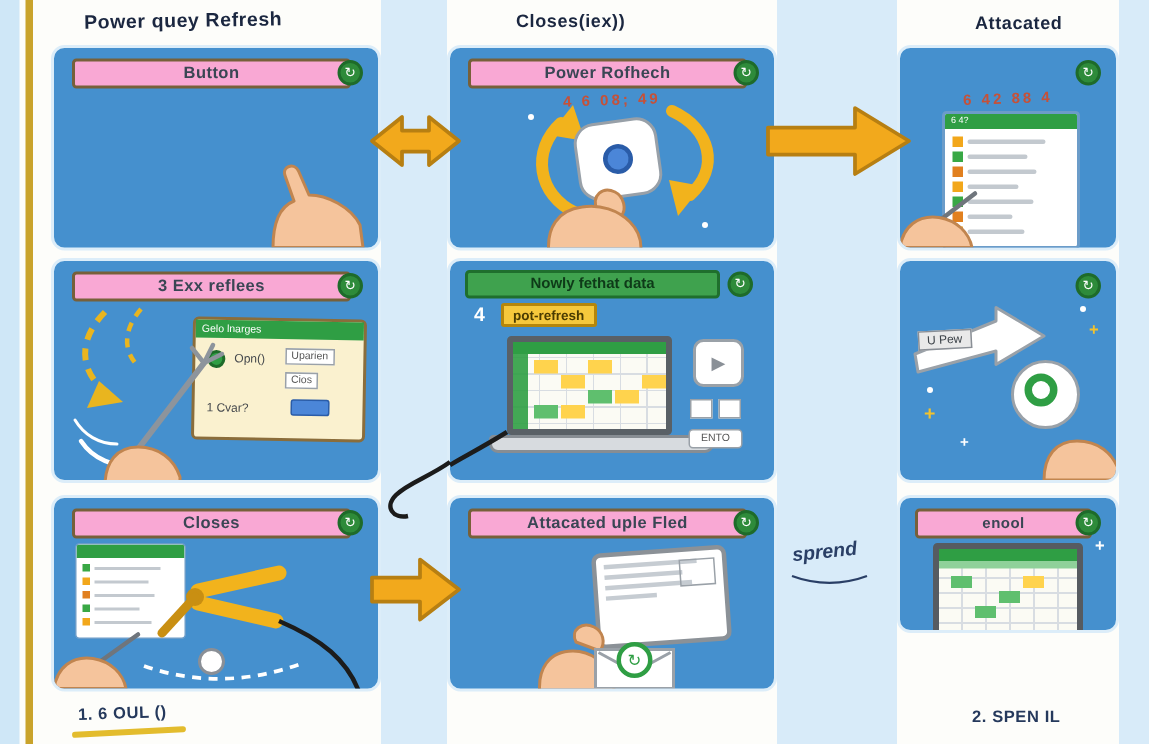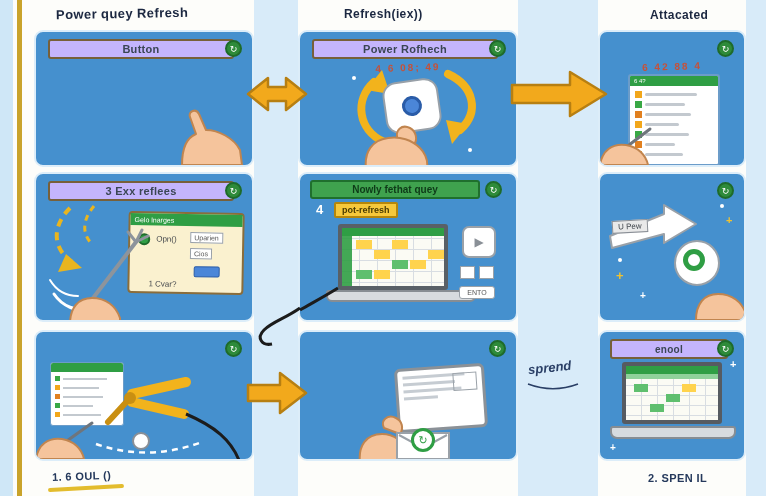--- a/index.html
+++ b/index.html
@@ -11,21 +11,21 @@
   }
   .stripe { position: absolute; top: 0; bottom: 0; }
   .toplabel { position: absolute; font-weight: 700; color: #1b2740; letter-spacing: .4px; }
   .caption { position: absolute; font-weight: 700; color: #25395c; font-size: 11px; letter-spacing: .4px; }
   .panel {
     position: absolute; background: #4590ce;
     border: 2px solid #dcedf9; border-radius: 9px; overflow: hidden;
   }
   .ph {
     position: absolute; left: 12px; right: 18px; top: 7px; height: 20px;
-    background: #c4b5fd; border: 2px solid #77603a; border-radius: 3px;
+    background: #f9a8d4; border: 2px solid #77603a; border-radius: 3px;
     display: flex; align-items: center; justify-content: center;
     font-weight: 700; font-size: 11px; color: #3a4654; letter-spacing: .3px;
   }
   .narrow .ph { font-size: 10px; left: 10px; right: 16px; }
   .pb {
     position: absolute; top: 8px; right: 10px; width: 17px; height: 17px;
     border-radius: 50%; background: #2e8b3a; border: 2px solid #1e6b2a;
     color: #fff; font-size: 9px; display: flex; align-items: center; justify-content: center;
     z-index: 5;
   }
@@ -50,21 +50,21 @@
 
 <div class="stage">
 
   <div class="stripe" style="left:0;width:13px;background:#cfe7f7;"></div>
   <div class="stripe" style="left:17px;width:5px;background:#c9a32b;"></div>
   <div class="stripe" style="left:254px;width:44px;background:#d8ebf9;"></div>
   <div class="stripe" style="left:518px;width:80px;background:#d8ebf9;"></div>
   <div class="stripe" style="left:746px;width:20px;background:#d8ebf9;"></div>
 
   <div class="toplabel" style="left:56px;top:6px;font-size:13px;transform:rotate(-1deg);">Power quey Refresh</div>
-  <div class="toplabel" style="left:344px;top:7px;font-size:12px;">Refresh(iex))</div>
+  <div class="toplabel" style="left:344px;top:7px;font-size:12px;">Closes(iex))</div>
   <div class="toplabel" style="left:650px;top:8px;font-size:12px;">Attacated</div>
 
   <div class="panel" style="left:34px;top:30px;width:220px;height:137px;">
     <div class="ph">Button</div>
     <div class="pb">↻</div>
     <svg class="layer" style="right:0;left:auto;bottom:0;top:auto;" width="110" height="60" viewBox="0 0 110 60">
       <path class="hand" d="M40,60 C40,44 44,33 54,29 L48,12 C46,6 54,3 57,9 L64,25 C76,25 92,33 98,45 L100,60 Z"></path>
     </svg>
   </div>
 
@@ -144,35 +144,35 @@
       <path d="M14,106 C20,116 30,122 42,122" stroke="#ffffff" stroke-width="2" fill="none" stroke-linecap="round"></path>
     </svg>
     <div style="position:absolute;left:92px;top:38px;width:116px;height:82px;background:#faf1cf;border:2px solid #8a6d3b;border-radius:4px;transform:rotate(1deg);">
       <div style="height:12px;background:#2f9e44;color:#fff;font-size:7px;display:flex;align-items:center;padding:0 4px;">
         <span>Gelo lnarges</span>
       </div>
       <div style="position:absolute;left:8px;top:20px;width:12px;height:12px;border-radius:50%;background:#2f9e44;border:2px solid #1e6b2a;"></div>
       <span style="position:absolute;left:26px;top:21px;font-size:8px;color:#44484c;">Opn()</span>
       <span style="position:absolute;left:60px;top:18px;font-size:7px;color:#555;border:1px solid #9aa1a8;background:#fff;padding:1px 3px;">Uparien</span>
       <span style="position:absolute;left:60px;top:34px;font-size:7px;color:#555;border:1px solid #9aa1a8;background:#fff;padding:1px 3px;">Cios</span>
-      <span style="position:absolute;left:19px;top:54px;font-size:8px;color:#44484c;margin-top:12px;">1 Cvar?</span>
+      <span style="position:absolute;left:8px;top:54px;font-size:8px;color:#44484c;">1 Cvar?</span>
       <div style="position:absolute;left:64px;top:52px;width:26px;height:11px;background:#4b86d8;border:1.5px solid #2a5ca8;border-radius:2px;"></div>
     </div>
     <svg class="layer" width="220" height="150" viewBox="0 0 220 150">
       <line x1="54" y1="128" x2="100" y2="68" stroke="#8d949c" stroke-width="4" stroke-linecap="round"></line>
       <line x1="100" y1="68" x2="106" y2="56" stroke="#8d949c" stroke-width="3" stroke-linecap="round"></line>
       <line x1="100" y1="68" x2="112" y2="62" stroke="#8d949c" stroke-width="3" stroke-linecap="round"></line>
       <line x1="100" y1="68" x2="92" y2="58" stroke="#8d949c" stroke-width="3" stroke-linecap="round"></line>
       <path class="hand" d="M34,150 C34,134 42,124 56,124 C70,124 80,132 84,144 L84,150 Z"></path>
     </svg>
   </div>
 
   <div class="panel" style="left:298px;top:172px;width:220px;height:150px;">
     <div style="position:absolute;left:10px;top:6px;width:170px;height:19px;background:#3fa24e;border:2px solid #1f6f2d;border-radius:3px;color:#0e3a18;font-weight:700;font-size:10px;display:flex;align-items:center;justify-content:center;">
-      <span>Nowly fethat quey</span>
+      <span>Nowly fethat data</span>
     </div>
     <div class="pb" style="right:14px;top:7px;">↻</div>
     <span style="position:absolute;left:16px;top:28px;color:#fff;font-weight:700;font-size:13px;">4</span>
     <span style="position:absolute;left:34px;top:28px;background:#f6c83c;border:2px solid #b5860b;border-radius:2px;font-size:9px;font-weight:700;color:#4a3b00;padding:1px 6px;">pot-refresh</span>
     <div style="position:absolute;left:38px;top:50px;width:110px;height:66px;background:#fbfbf4;border:4px solid #596066;border-radius:3px;overflow:hidden;">
       <div style="position:absolute;inset:0;background-image:repeating-linear-gradient(to right, transparent 0 17px, #d8dde2 17px 18px),repeating-linear-gradient(to bottom, transparent 0 10px, #d8dde2 10px 11px);"></div>
       <div style="position:absolute;left:0;top:0;right:0;height:8px;background:#2f9e44;"></div>
       <div style="position:absolute;left:0;top:8px;bottom:0;width:10px;background:#2f9e44;opacity:.9;"></div>
       <div style="position:absolute;left:14px;top:12px;width:16px;height:9px;background:#ffd34d;"></div>
       <div style="position:absolute;left:32px;top:22px;width:16px;height:9px;background:#ffd34d;"></div>
@@ -210,20 +210,21 @@
     <span class="spark" style="left:126px;top:40px;font-size:11px;">+</span>
     <span class="spark white" style="left:40px;top:116px;font-size:10px;">+</span>
     <div class="dot" style="left:120px;top:30px;"></div>
     <div class="dot" style="left:18px;top:84px;"></div>
     <svg class="layer" style="bottom:0;top:auto;" width="148" height="34" viewBox="0 0 148 34">
       <path class="hand" d="M96,34 C96,18 104,8 118,8 C132,8 142,16 146,28 L148,34 Z"></path>
     </svg>
   </div>
 
   <div class="panel" style="left:34px;top:330px;width:220px;height:131px;">
+    <div class="ph">Closes</div>
     <div class="pb">↻</div>
     <div class="win" style="left:14px;top:30px;width:74px;height:64px;border-radius:3px;border-width:1.5px;">
       <div class="wtitle" style="height:9px;"></div>
       <div style="padding:4px;display:flex;flex-direction:column;gap:4px;">
         <div style="display:flex;align-items:center;gap:3px;">
             <div style="width:5px;height:5px;background:#39a845;"></div>
             <div style="height:2px;width:44px;background:#c3c9cf;"></div>
           </div>
         <div style="display:flex;align-items:center;gap:3px;">
             <div style="width:5px;height:5px;background:#f2a71b;"></div>
@@ -252,20 +253,21 @@
       <path d="M60,112 Q112,130 166,110" stroke="#ffffff" stroke-width="2.5" fill="none" stroke-dasharray="6 5"></path>
     </svg>
     <div style="position:absolute;left:96px;top:100px;width:18px;height:18px;border-radius:50%;background:#fff;border:2px solid #8a8f96;"></div>
     <svg class="layer" style="bottom:0;top:auto;" width="80" height="46" viewBox="0 0 80 46">
       <line x1="14" y1="40" x2="56" y2="10" stroke="#6f757c" stroke-width="3" stroke-linecap="round"></line>
       <path class="hand" d="M0,46 C2,32 12,24 26,26 C38,28 46,36 48,46 Z"></path>
     </svg>
   </div>
 
   <div class="panel" style="left:298px;top:330px;width:220px;height:131px;">
+    <div class="ph">Attacated uple Fled</div>
     <div class="pb">↻</div>
     <div style="position:absolute;left:96px;top:34px;width:90px;height:64px;background:#fff;border:3px solid #8b9197;border-radius:6px;transform:rotate(-4deg);padding:5px;">
       <div style="height:3px;width:62px;background:#c6ccd2;margin-bottom:4px;"></div>
       <div style="height:3px;width:52px;background:#c6ccd2;margin-bottom:4px;"></div>
       <div style="height:3px;width:58px;background:#c6ccd2;margin-bottom:4px;"></div>
       <div style="height:3px;width:34px;background:#c6ccd2;"></div>
       <div style="position:absolute;right:5px;top:5px;width:24px;height:18px;border:1px solid #9aa1a8;"></div>
     </div>
     <svg class="layer" width="220" height="131" viewBox="0 0 220 131">
       <path class="hand" d="M84,96 C80,88 88,82 96,86 C102,89 104,96 100,102 Z"></path>
@@ -274,21 +276,21 @@
     <div style="position:absolute;left:96px;top:100px;width:54px;height:28px;background:#fff;border:2px solid #9aa1a8;">
       <svg width="50" height="24" viewBox="0 0 50 24" style="position:absolute;left:0;top:0;">
         <path d="M1,1 L25,14 L49,1" stroke="#9aa1a8" stroke-width="2" fill="none"></path>
       </svg>
     </div>
     <div style="position:absolute;left:111px;top:96px;width:24px;height:24px;border-radius:50%;background:#fff;border:3px solid #2f9e44;display:flex;align-items:center;justify-content:center;">
       <span style="color:#2f9e44;font-size:11px;">↻</span>
     </div>
   </div>
 
-  <div class="panel narrow" style="left:598px;top:330px;width:148px;height:131px;">
+  <div class="panel narrow" style="left:598px;top:330px;width:148px;height:92px;">
     <div class="ph">enool</div>
     <div class="pb">↻</div>
     <div style="position:absolute;left:22px;top:30px;width:100px;height:62px;background:#fbfbf4;border:4px solid #565b61;border-radius:3px;overflow:hidden;">
       <div style="position:absolute;inset:0;background-image:repeating-linear-gradient(to right, transparent 0 15px, #d8dde2 15px 16px),repeating-linear-gradient(to bottom, transparent 0 9px, #d8dde2 9px 10px);"></div>
       <div style="position:absolute;left:0;top:0;right:0;height:8px;background:#2f9e44;"></div>
       <div style="position:absolute;left:0;top:8px;right:0;height:5px;background:#8fd19a;"></div>
       <div style="position:absolute;left:8px;top:18px;width:14px;height:8px;background:#5fbf6e;"></div>
       <div style="position:absolute;left:40px;top:28px;width:14px;height:8px;background:#5fbf6e;"></div>
       <div style="position:absolute;left:24px;top:38px;width:14px;height:8px;background:#5fbf6e;"></div>
       <div style="position:absolute;left:56px;top:18px;width:14px;height:8px;background:#ffd34d;"></div>

